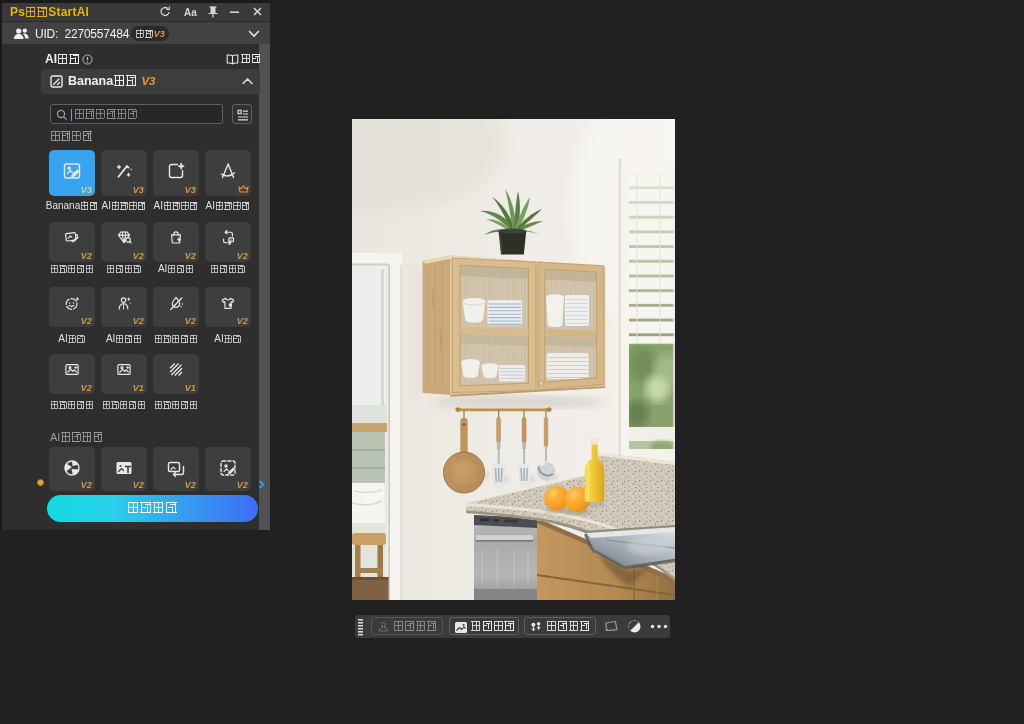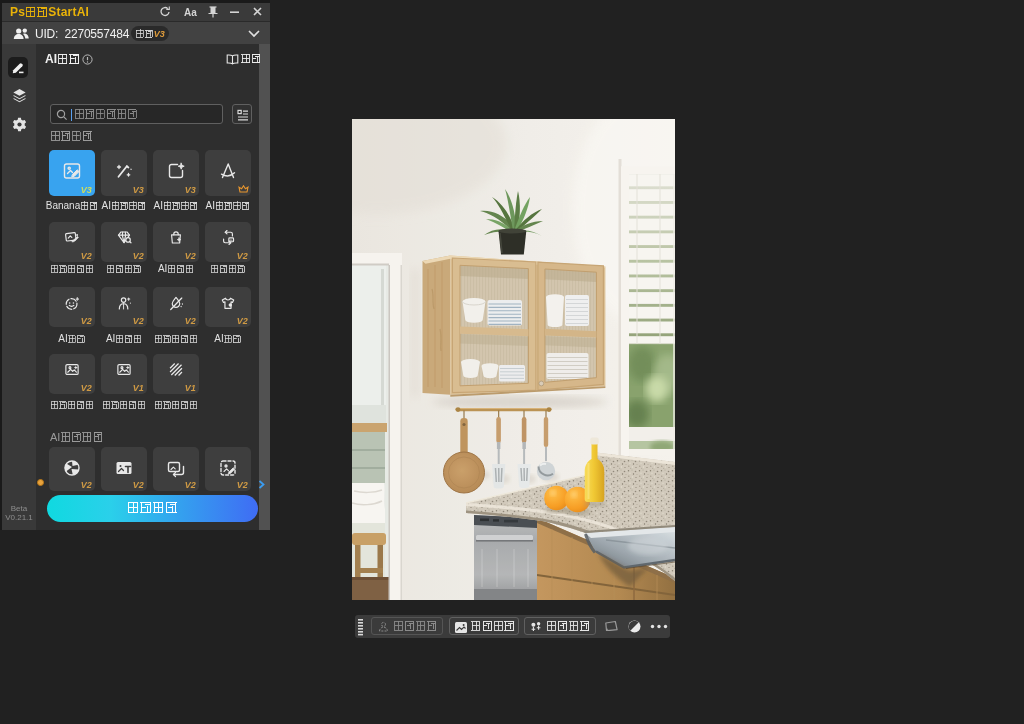--- a/index.html
+++ b/index.html
@@ -83,54 +83,45 @@
     </svg>
     <div class="abs" style="left:33px;top:5px;font-size:12px;letter-spacing:-.2px;color:#f2f2f2;">UID:&nbsp; 2270557484</div>
     <div class="pill abs" style="left:129px;top:4px;width:38px;height:15px;font-size:10px;line-height:15px;text-align:center;">
       <span class="z" style="font-size:9.5px"></span><span class="z b" style="font-size:9.5px"></span><i style="color:#df9c3c;font-weight:bold;font-size:9px;">V3</i>
     </div>
     <svg class="abs" style="left:246px;top:8px" width="12" height="8" viewBox="0 0 12 8">
         <path d="M1.5 1.5L6 6l4.5-4.5" stroke="#e0e0e0" stroke-width="1.7" fill="none" stroke-linecap="round"></path>
       </svg>
   </div>
   <div id="scroll" class="abs"></div>
-  <div id="sbar" class="abs">
-    <div class="abs" style="left:5.8px;top:13px;width:20px;height:20.5px;background:#1c1c1c;border-radius:5px;"></div>
-    <svg class="abs" style="left:9px;top:16.5px" width="14" height="14" viewBox="0 0 14 14">
-      <g fill="#f0f0f0">
-          <path d="M2.2 9.2L8.7 2.7a1.5 1.5 0 012.1 0l.5.5a1.5 1.5 0 010 2.1L4.8 11.8l-3 .4z"></path>
-          <rect x="8" y="10.6" width="4.5" height="1.6"></rect>
-        </g>
-    </svg>
-    <svg class="abs" style="left:9.5px;top:44px" width="15" height="15" viewBox="0 0 15 15">
-      <g fill="#e4e4e4">
-          <path d="M7.5 1L13.6 4.4 7.5 7.8 1.4 4.4z"></path>
-      <path d="M2 7.2l5.5 3 5.5-3 .9.5-6.4 3.5L1.1 7.7z"></path>
-      <path d="M2 10.2l5.5 3 5.5-3 .9.5-6.4 3.5-6.4-3.5z"></path>
-        </g>
-    </svg>
-    <svg class="abs" style="left:9.5px;top:73px" width="15" height="15" viewBox="0 0 15 15">
-      <path fill="#e4e4e4" d="M6.1.8h2.8l.4 1.9 1.6.9 1.8-.7 1.4 2.4-1.4 1.3v1.8l1.4 1.3-1.4 2.4-1.8-.7-1.6.9-.4 1.9H6.1l-.4-1.9-1.6-.9-1.8.7L.9 9.7l1.4-1.3V6.6L.9 5.3l1.4-2.4 1.8.7 1.6-.9z"></path>
-      <circle cx="7.5" cy="7.5" r="2.1" fill="#393939"></circle>
-    </svg>
-    <div class="abs" style="left:0;top:461px;width:34px;text-align:center;font-size:8px;color:#8e8e8e;line-height:8.5px;">Beta<br>V0.21.1</div>
-  </div>
   <div id="content" class="abs">
 
     <div class="abs" style="left:9px;top:8px;font-size:12px;font-weight:bold;color:#f0f0f0;">AI<span class="z"></span><span class="z b"></span></div>
     <svg class="abs" style="left:46px;top:10px" width="11" height="11" viewBox="0 0 11 11">
         <circle cx="5.5" cy="5.5" r="4.6" stroke="#b8b8b8" fill="none"></circle>
         <path d="M5.5 3v3.2" stroke="#b8b8b8" stroke-width="1.2"></path>
         <circle cx="5.5" cy="8" r=".7" fill="#b8b8b8"></circle>
       </svg>
     <svg class="abs" style="left:190px;top:10px" width="13" height="11" viewBox="0 0 13 11">
         <path d="M6.5 1.8C5.5.9 4 .8 1.2 1v8c2.8-.2 4.3 0 5.3.9 1-.9 2.5-1.1 5.3-.9V1C9 .8 7.5.9 6.5 1.8zM6.5 1.8v8" stroke="#e8e8e8" fill="none" stroke-width="1.1"></path>
       </svg>
     <div class="abs" style="left:205px;top:8.5px;font-size:10.5px;color:#ececec;white-space:nowrap;"><span class="z"></span><span class="z b"></span></div>
 
+    <div id="bananaHd" class="abs">
+      <svg class="abs" style="left:9px;top:6px" width="13" height="13" viewBox="0 0 13 13">
+          <g class="icn" stroke-width="1.2">
+            <rect x="1" y="1" width="11" height="11" rx="1.5"></rect>
+            <path d="M3.5 9.5l5.5-5.5M7.5 9.5l2-2"></path>
+          </g>
+        </svg>
+      <div class="abs" style="left:27px;top:5px;font-size:12.5px;font-weight:bold;">Banana<span class="z"></span><span class="z b"></span><i style="color:#e8962e;font-size:11.5px;margin-left:4px;">V3</i></div>
+      <svg class="abs" style="left:201px;top:9px" width="11" height="7" viewBox="0 0 11 7">
+          <path d="M1 5.5L5.5 1 10 5.5" stroke="#d6d6d6" stroke-width="1.6" fill="none" stroke-linecap="round"></path>
+        </svg>
+    </div>
 
     <div id="searchIn" class="abs">
       <svg class="abs" style="left:5px;top:4px" width="12" height="12" viewBox="0 0 12 12">
           <circle cx="5" cy="5" r="3.6" stroke="#a0a0a0" fill="none" stroke-width="1.2"></circle>
           <path d="M7.8 7.8l2.8 2.8" stroke="#a0a0a0" stroke-width="1.2"></path>
         </svg>
       <div class="abs" style="left:19.5px;top:3.5px;width:1.5px;height:12px;background:#5aa0f0;"></div>
       <div class="abs" style="left:23px;top:3px;font-size:11px;color:#8a8a8a;"><span class="z"></span><span class="z b"></span><span class="z"></span><span class="z b"></span><span class="z"></span><span class="z b"></span></div>
     </div>
     <div id="filtBtn" class="abs">

